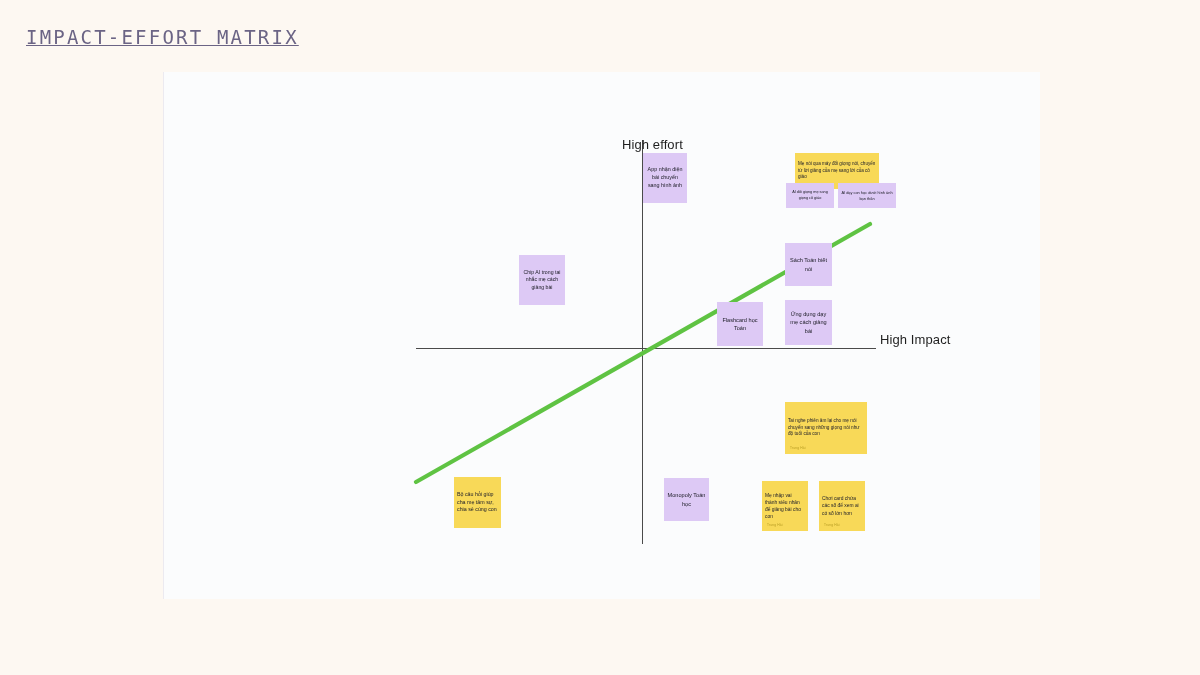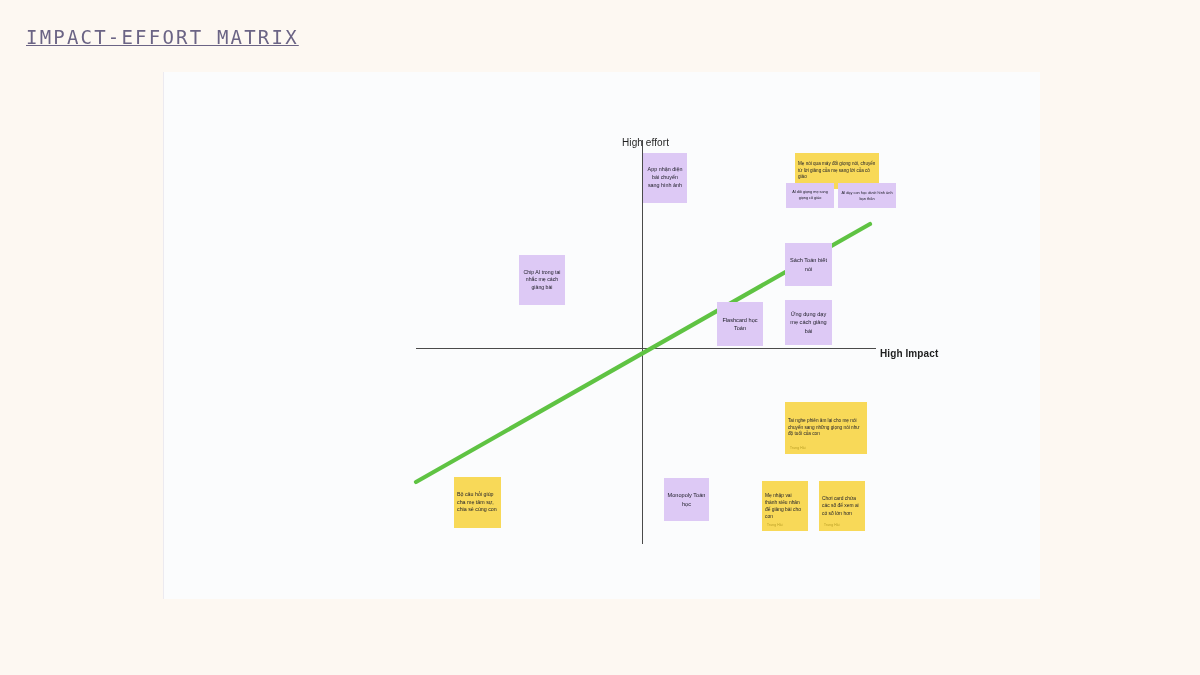--- a/index.html
+++ b/index.html
@@ -46,21 +46,21 @@
     background: #4a4a4a;
     height: 1px;
   }
   .axis-v {
     position: absolute;
     background: #4a4a4a;
     width: 1px;
   }
   .axis-label {
     position: absolute;
-    font-size: 10px;
+    font-size: 13px;
     color: #1f1f1f;
     white-space: nowrap;
     letter-spacing: 0.1px;
   }
 
   
   #trend-arrow {
     position: absolute;
     left: 0;
     top: 0;
@@ -103,21 +103,21 @@
 <div id="page-title" style="color: rgb(107, 100, 133);">IMPACT-EFFORT MATRIX</div>
 
 <div id="canvas" style="background: rgb(251, 252, 253);">
 
   <div class="axis-h" style="left: 252px; top: 276px; width: 460px; background: rgb(74, 74, 74);"></div>
 
   <div class="axis-v" style="left: 478px; top: 68px; height: 404px; background: rgb(74, 74, 74);"></div>
 
   <div class="axis-label" style="left:458px; top:65px;">High effort</div>
 
-  <div class="axis-label" style="left:716px; top:276px;font-weight:bold;">High Impact</div>
+  <div class="axis-label" style="left:716px; top:260px;">High Impact</div>
 
 </div>
 
 <svg id="trend-arrow" viewBox="0 0 1200 675" xmlns="http://www.w3.org/2000/svg">
   <line id="trend-line" x1="416" y1="482" x2="870" y2="224" stroke="#5fc343" stroke-width="4.2" stroke-linecap="round"></line>
 </svg>
 
 <div id="notes-layer">
     <div class="note purple" style="left: 643px; top: 153px; width: 44px; height: 50px; font-size: 5.4px; background: rgb(221, 201, 245);">
       <span class="note-text">App nhận diện bài chuyển sang hình ảnh</span>

